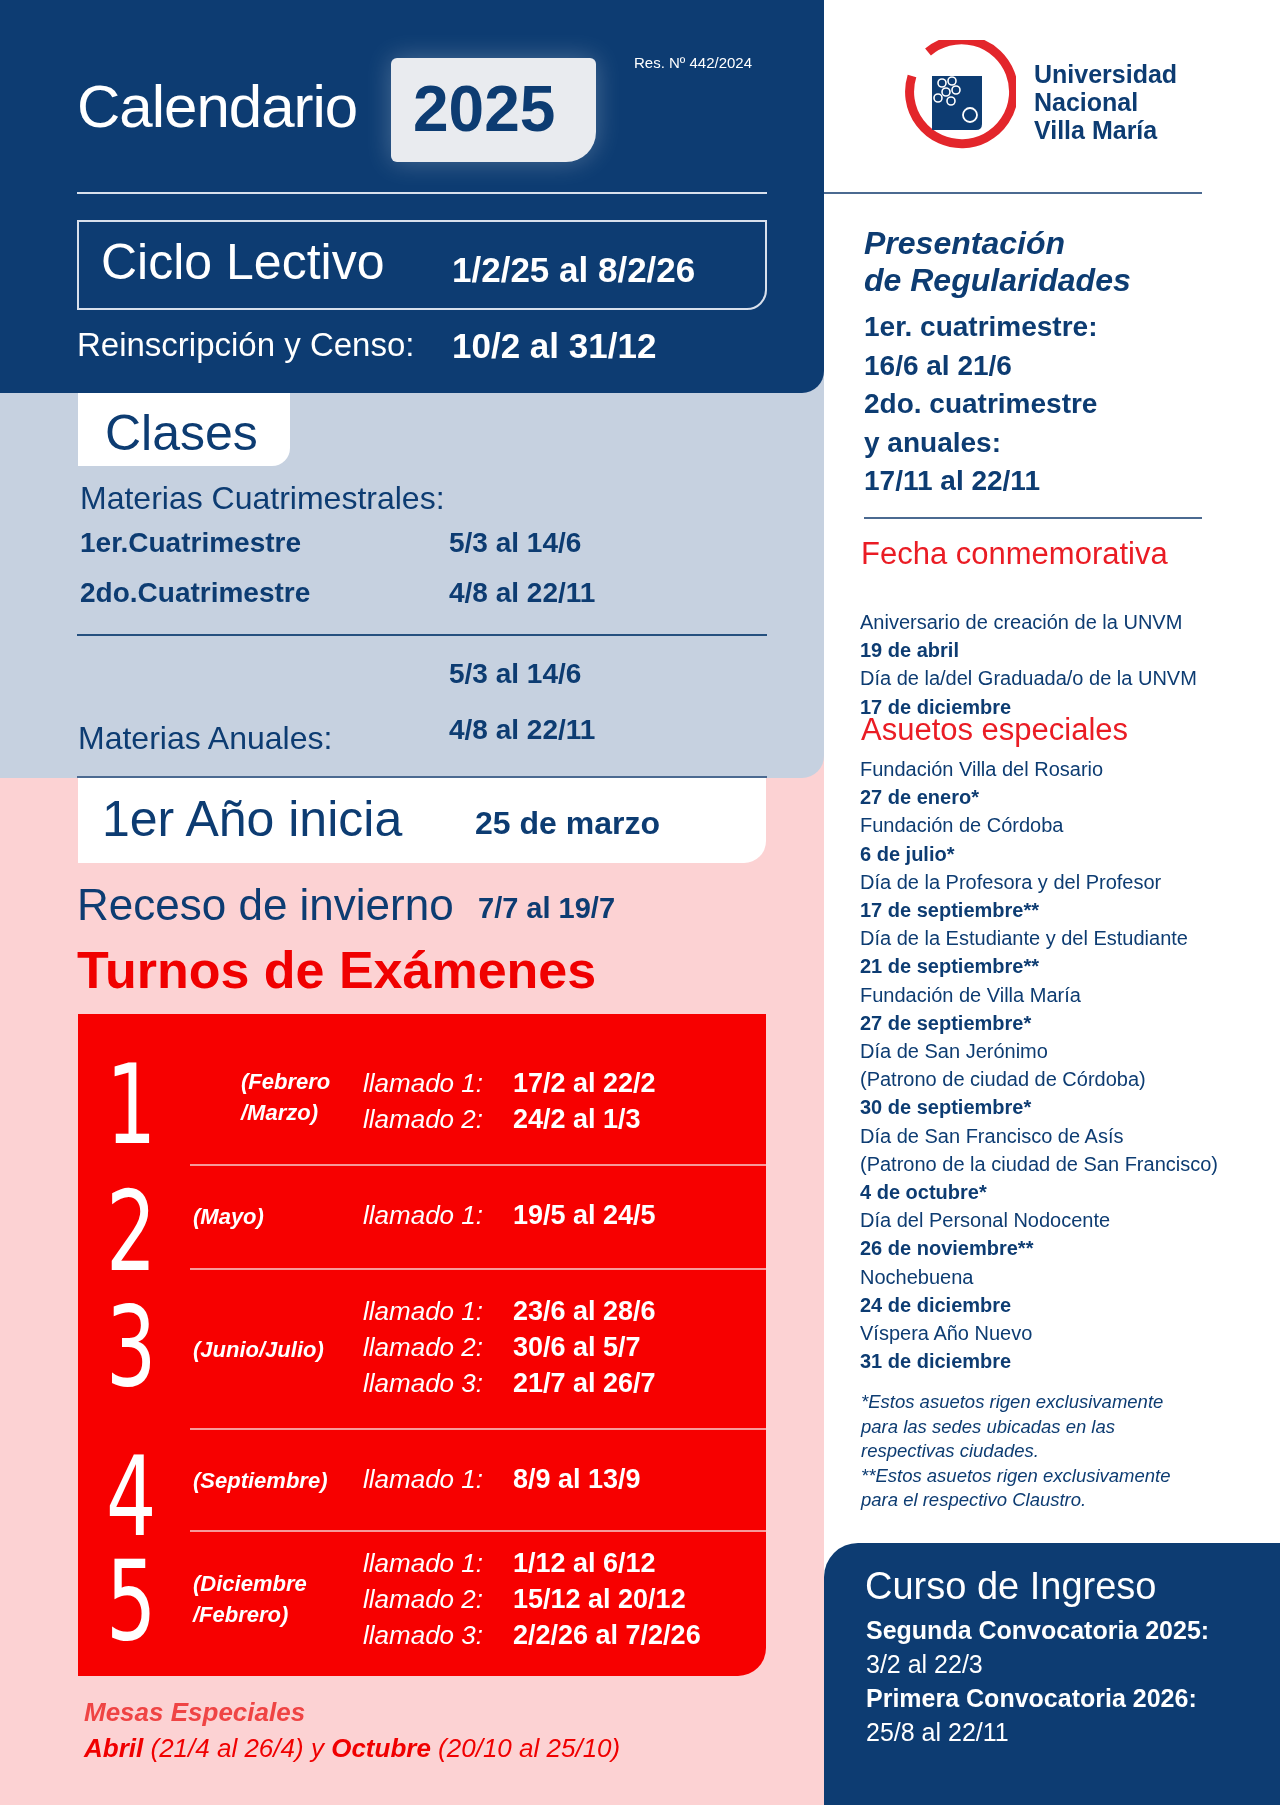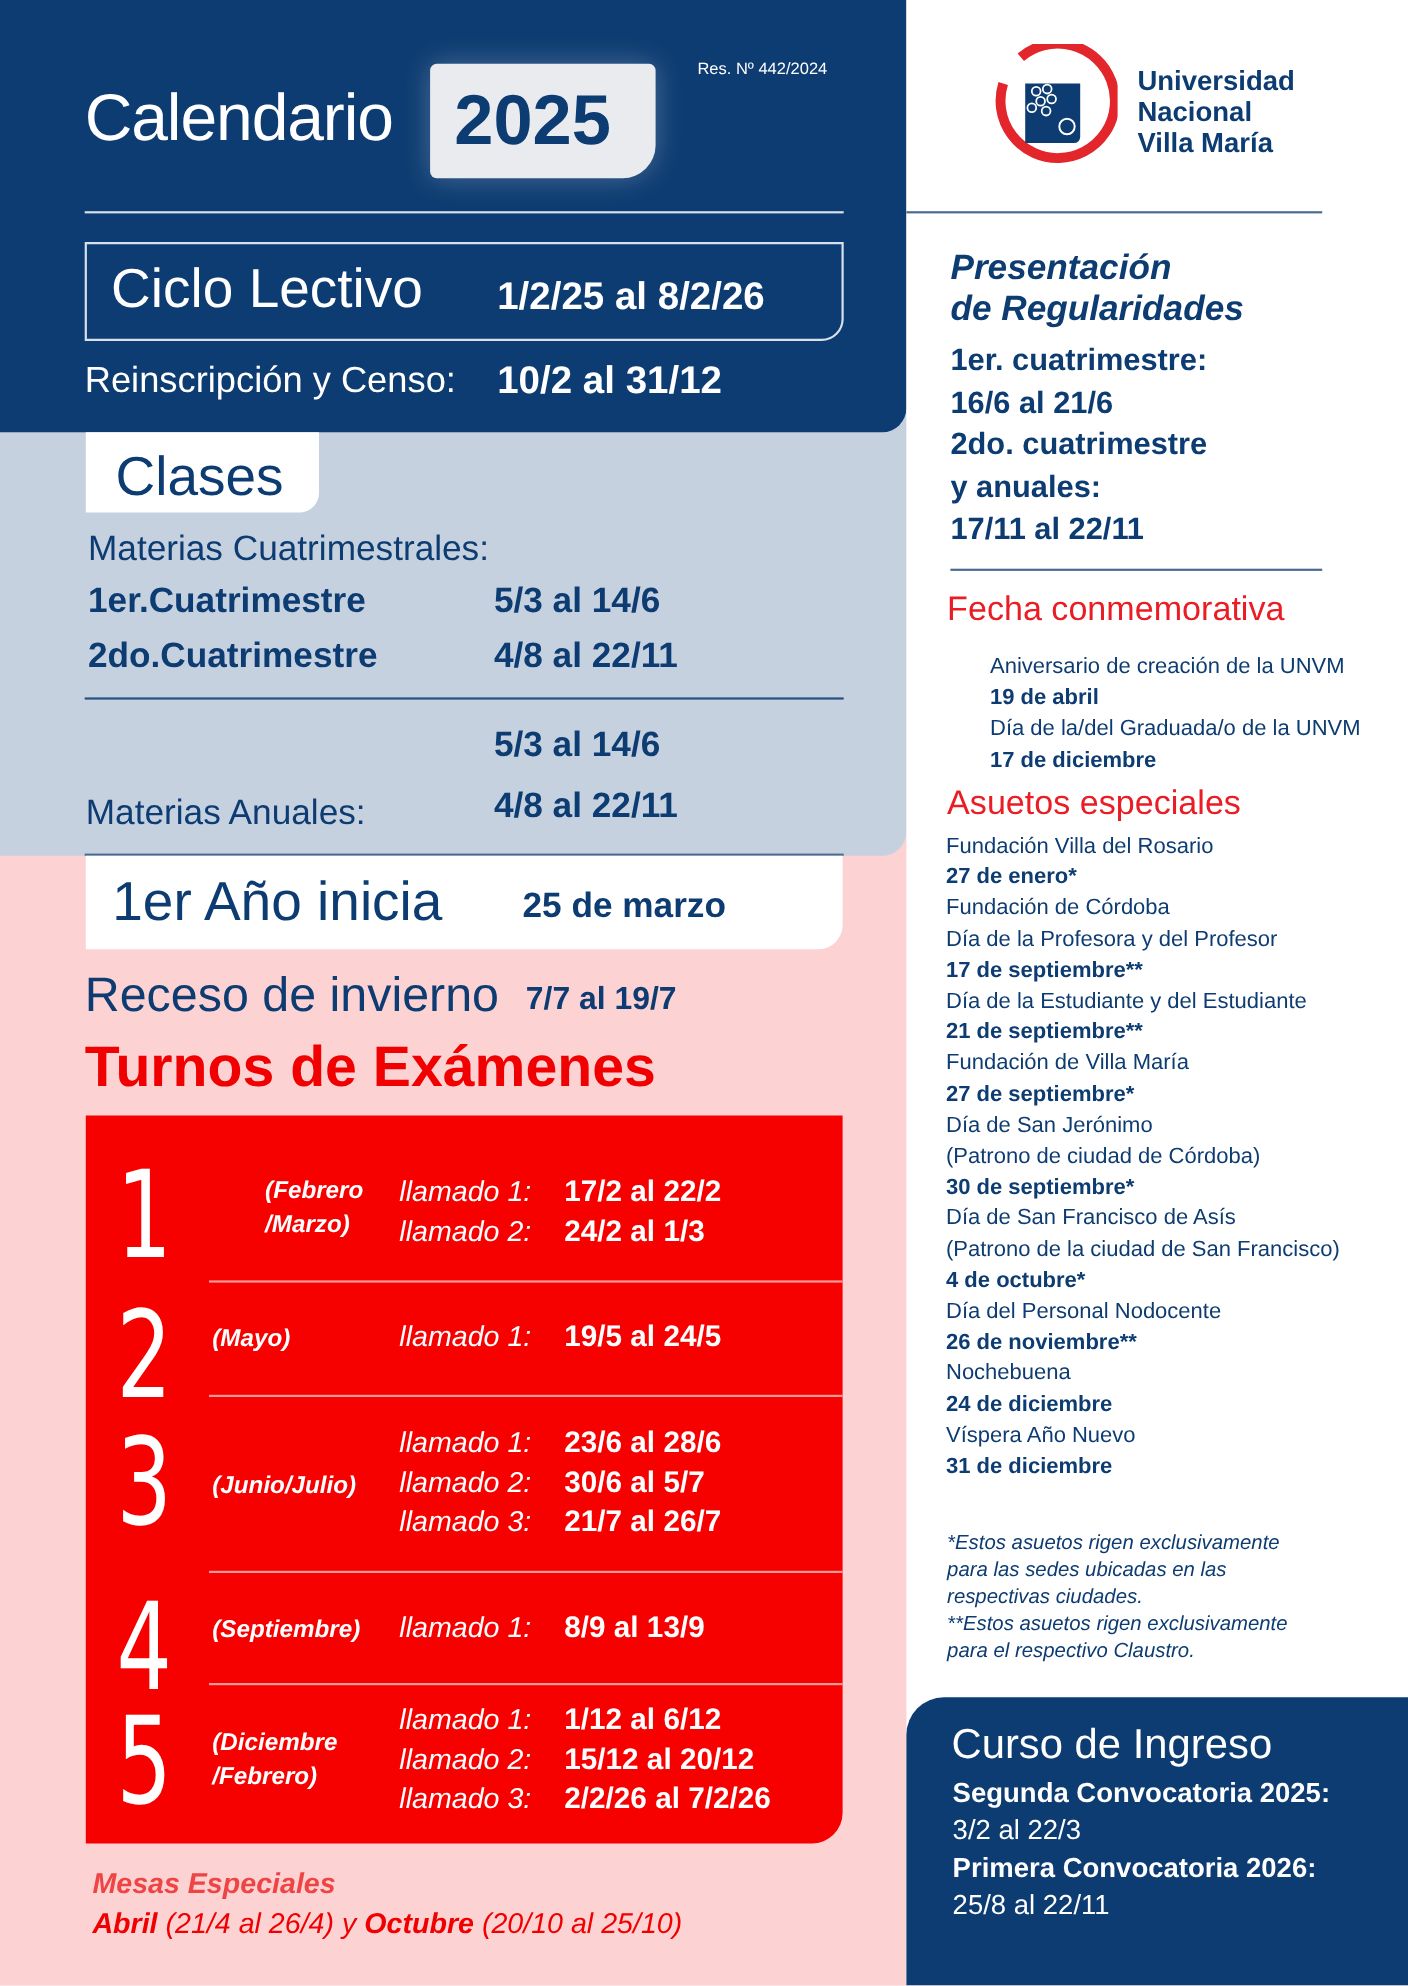--- a/index.html
+++ b/index.html
@@ -85,21 +85,21 @@
   .clases-tab {
     position: absolute; left: 78px; top: 393px; width: 212px; height: 73px;
     background: #ffffff;
     border-bottom-right-radius: 18px;
   }
   .clases-title {
     position: absolute; left: 105px; top: 404px;
     font-size: 50px; color: #0d3c72;
   }
   .t-reg { position: absolute; font-size: 32px; color: #0d3c72; }
-  .t-bold { position: absolute; font-size: 32px; font-weight: bold; color: #0d3c72; }
+  .t-bold { position: absolute; font-size: 28px; font-weight: bold; color: #0d3c72; }
 
   
   .primer-box {
     position: absolute; left: 78px; top: 778px; width: 688px; height: 85px;
     background: #ffffff;
     border-bottom-right-radius: 22px;
   }
   .primer-label {
     position: absolute; left: 102px; top: 790px;
     font-size: 50px; color: #0d3c72;
@@ -350,32 +350,33 @@
 <div class="pres-body">
   <div>1er. cuatrimestre:</div>
   <div>16/6 al 21/6</div>
   <div>2do. cuatrimestre</div>
   <div>y anuales:</div>
   <div>17/11 al 22/11</div>
 </div>
 <div class="hr" style="left:864px; top:517px; width:338px; background:#4b6a91;"></div>
 
 <div class="sec-title-red" style="top:536px;">Fecha conmemorativa</div>
-<div class="list-r" style="top:592px;margin-left:40px;">
+<div class="list-r" style="top:608px;">
   <div>Aniversario de creación de la UNVM</div>
   <div class="b">19 de abril</div>
   <div>Día de la/del Graduada/o de la UNVM</div>
   <div class="b">17 de diciembre</div>
 </div>
 
 <div class="sec-title-red" style="top:712px;">Asuetos especiales</div>
 <div class="list-r" style="top:755px;">
   <div>Fundación Villa del Rosario</div>
   <div class="b">27 de enero*</div>
   <div>Fundación de Córdoba</div>
+  <div class="b">6 de julio*</div>
   <div>Día de la Profesora y del Profesor</div>
   <div class="b">17 de septiembre**</div>
   <div>Día de la Estudiante y del Estudiante</div>
   <div class="b">21 de septiembre**</div>
   <div>Fundación de Villa María</div>
   <div class="b">27 de septiembre*</div>
   <div>Día de San Jerónimo</div>
   <div>(Patrono de ciudad de Córdoba)</div>
   <div class="b">30 de septiembre*</div>
   <div>Día de San Francisco de Asís</div>

